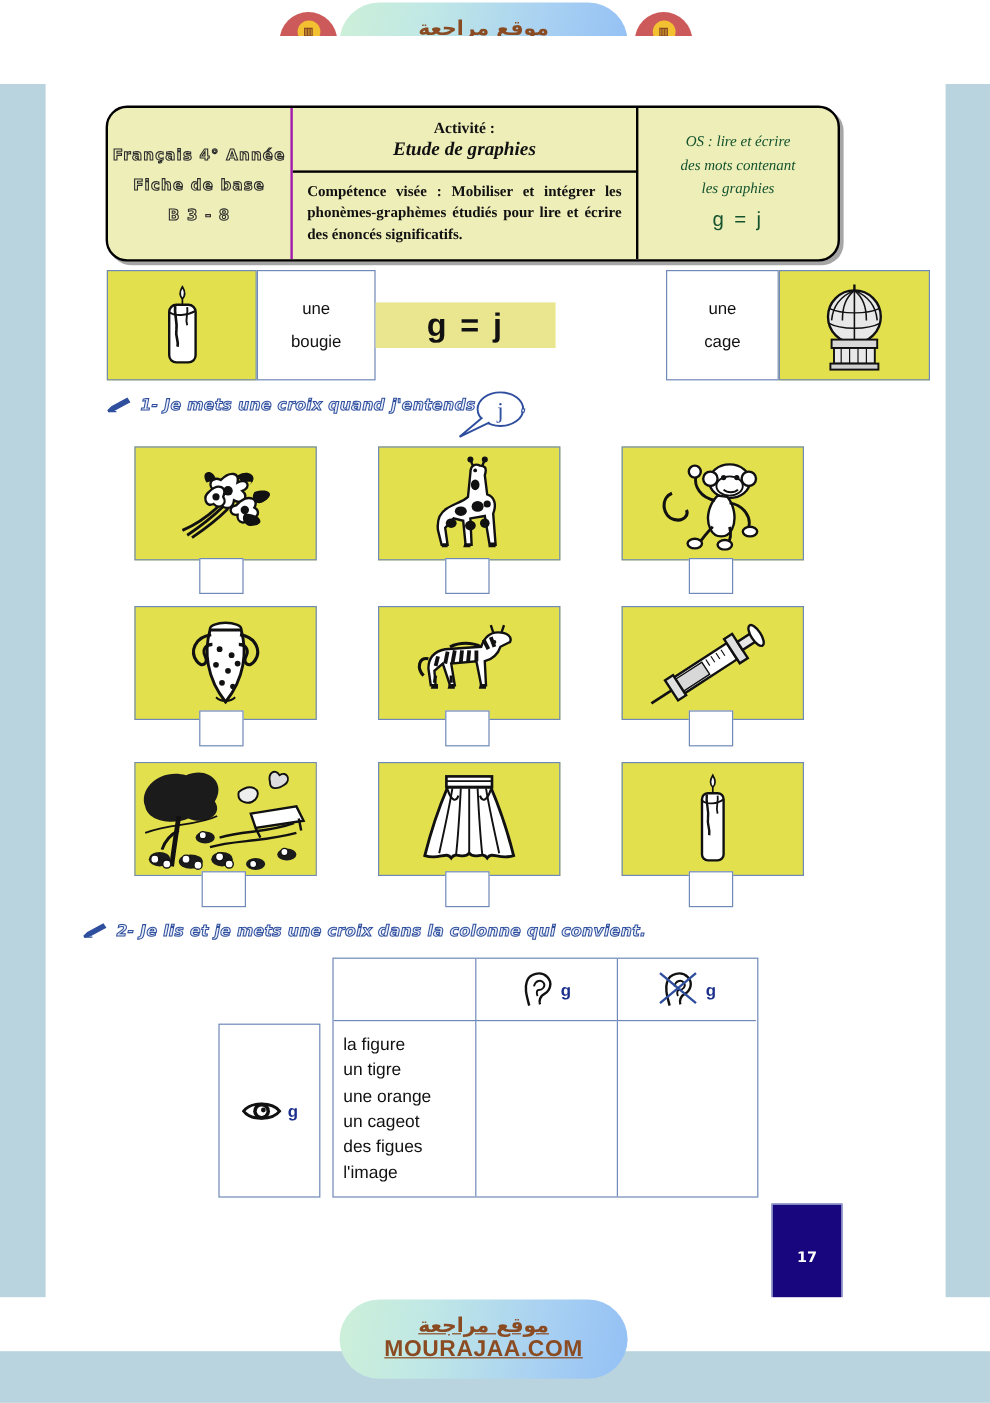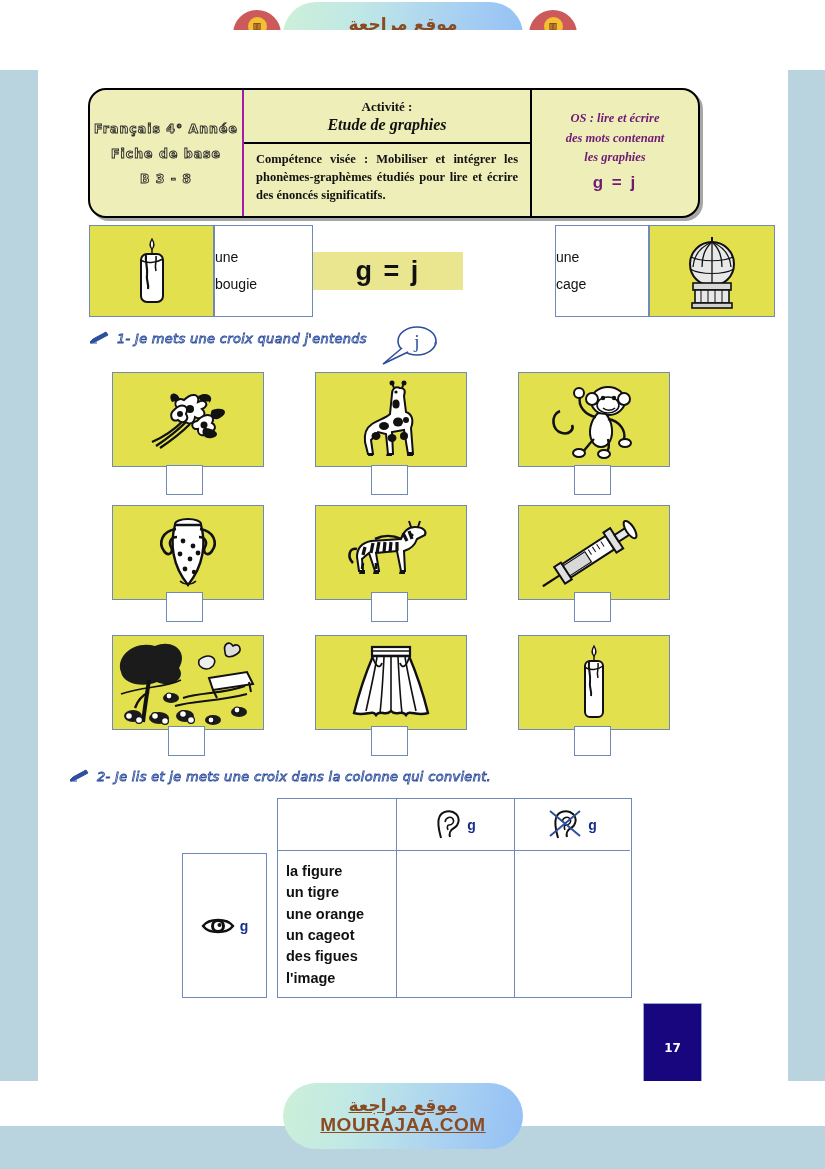--- a/index.html
+++ b/index.html
@@ -78,49 +78,49 @@
   #info-act-label{font-family:"Liberation Serif", serif;font-size:13px;font-weight:bold;color:#111;}
   #info-act-title{font-family:Liberation Serif, serif;font-size:16px;font-weight:bold;font-style:italic;color:#111;margin-top:1px;}
   #info-comp{
     flex:1;padding:7px 12px 4px 12px;
     font-family:"Liberation Serif", serif;font-size:12.5px;font-weight:bold;color:#111;
     text-align:justify;line-height:1.42;
   }
   #info-right{
     width:166px;border-left:2px solid #000;
     display:flex;flex-direction:column;align-items:center;justify-content:center;
-    font-family:"Liberation Serif", serif;font-style:italic;font-weight:bold;
-    font-size:12.5px;color:#701a75;line-height:1.55;text-align:center;
+    font-family:"Liberation Serif", serif;font-style:italic;font-weight:normal;
+    font-size:12.5px;color:#14532d;line-height:1.55;text-align:center;
   }
   #info-right .gj{font-family:"Liberation Sans", sans-serif;font-style:normal;font-size:17px;letter-spacing:2px;margin-top:3px;}
 
   
   #word-row{position:absolute;left:89px;top:225px;width:598px;height:92px;}
   .wcell{position:absolute;top:0;height:92px;box-sizing:border-box;}
   .wpic{background:#e3e04e;border:1.5px solid #6f89b8;display:flex;align-items:center;justify-content:center;}
   .wtxt{
     background:#fff;border:1.5px solid #6f89b8;
-    display:flex;flex-direction:column;justify-content:center;
+    display:flex;flex-direction:column;align-items:center;justify-content:center;
     font-size:14px;color:#111;line-height:1.9;
   }
   #w-candle{left:0;width:125px;}
   #w-bougie{left:125px;width:99px;}
   #w-cage-lbl{left:466px;width:94px;}
   #w-cage-pic{left:560px;width:126px;}
   #gj-band{
     position:absolute;left:313px;top:252px;width:150px;height:38px;background:#e9e68f;
     display:flex;align-items:center;justify-content:center;
     font-size:27px;font-weight:bold;color:#111;letter-spacing:2px;
   }
 
   
   .ex-head{position:absolute;display:flex;align-items:center;gap:7px;}
   .pen-icon{display:block;}
   .ex-title{
-    font-family:"DejaVu Sans", sans-serif;font-size:13px;font-weight:normal;font-style:italic;
+    font-family:"DejaVu Sans", sans-serif;font-size:13px;font-weight:bold;font-style:italic;
     color:#e9eef8;-webkit-text-stroke:0.85px #2f4f9e;letter-spacing:.3px;
   }
   #ex1-head{left:88px;top:330px;}
   #ex2-head{left:68px;top:768px;}
   #bubble-j{position:absolute;left:378px;top:324px;}
 
   
   .gcell{position:absolute;width:152px;height:95px;background:#e3e04e;border:1.5px solid #6f89b8;box-sizing:border-box;
          display:flex;align-items:center;justify-content:center;}
   .gbox{position:absolute;width:37px;height:30px;background:#fff;border:1.5px solid #6f89b8;box-sizing:border-box;}
@@ -131,21 +131,21 @@
 
   
   #eye-cell{
     position:absolute;left:182px;top:853px;width:85px;height:145px;
     background:#fff;border:1.5px solid #6f89b8;box-sizing:border-box;
     display:flex;align-items:center;justify-content:center;gap:5px;
   }
   #big-table{position:absolute;left:277px;top:798px;width:355px;height:200px;
     border:1.5px solid #6f89b8;box-sizing:border-box;background:#fff;}
   .tr-head{display:flex;height:52px;}
-  .tr-body{display:flex;height:146px;font-weight:bold;}
+  .tr-body{display:flex;height:146px;}
   .tc1{width:118px;box-sizing:border-box;}
   .tc2{width:118px;box-sizing:border-box;border-left:1.5px solid #6f89b8;}
   .tc3{width:116px;box-sizing:border-box;border-left:1.5px solid #6f89b8;}
   .tr-head>div{border-bottom:1.5px solid #6f89b8;display:flex;align-items:center;justify-content:center;gap:6px;}
   .gmark{font-size:14px;font-weight:bold;color:#1a2f8c;}
   #word-list{padding:10px 0 0 8px;font-size:14.5px;color:#111;line-height:1.47;}
 
   
   #page-num{
     position:absolute;left:643px;top:1003px;width:57px;height:87px;background:#17067e;

